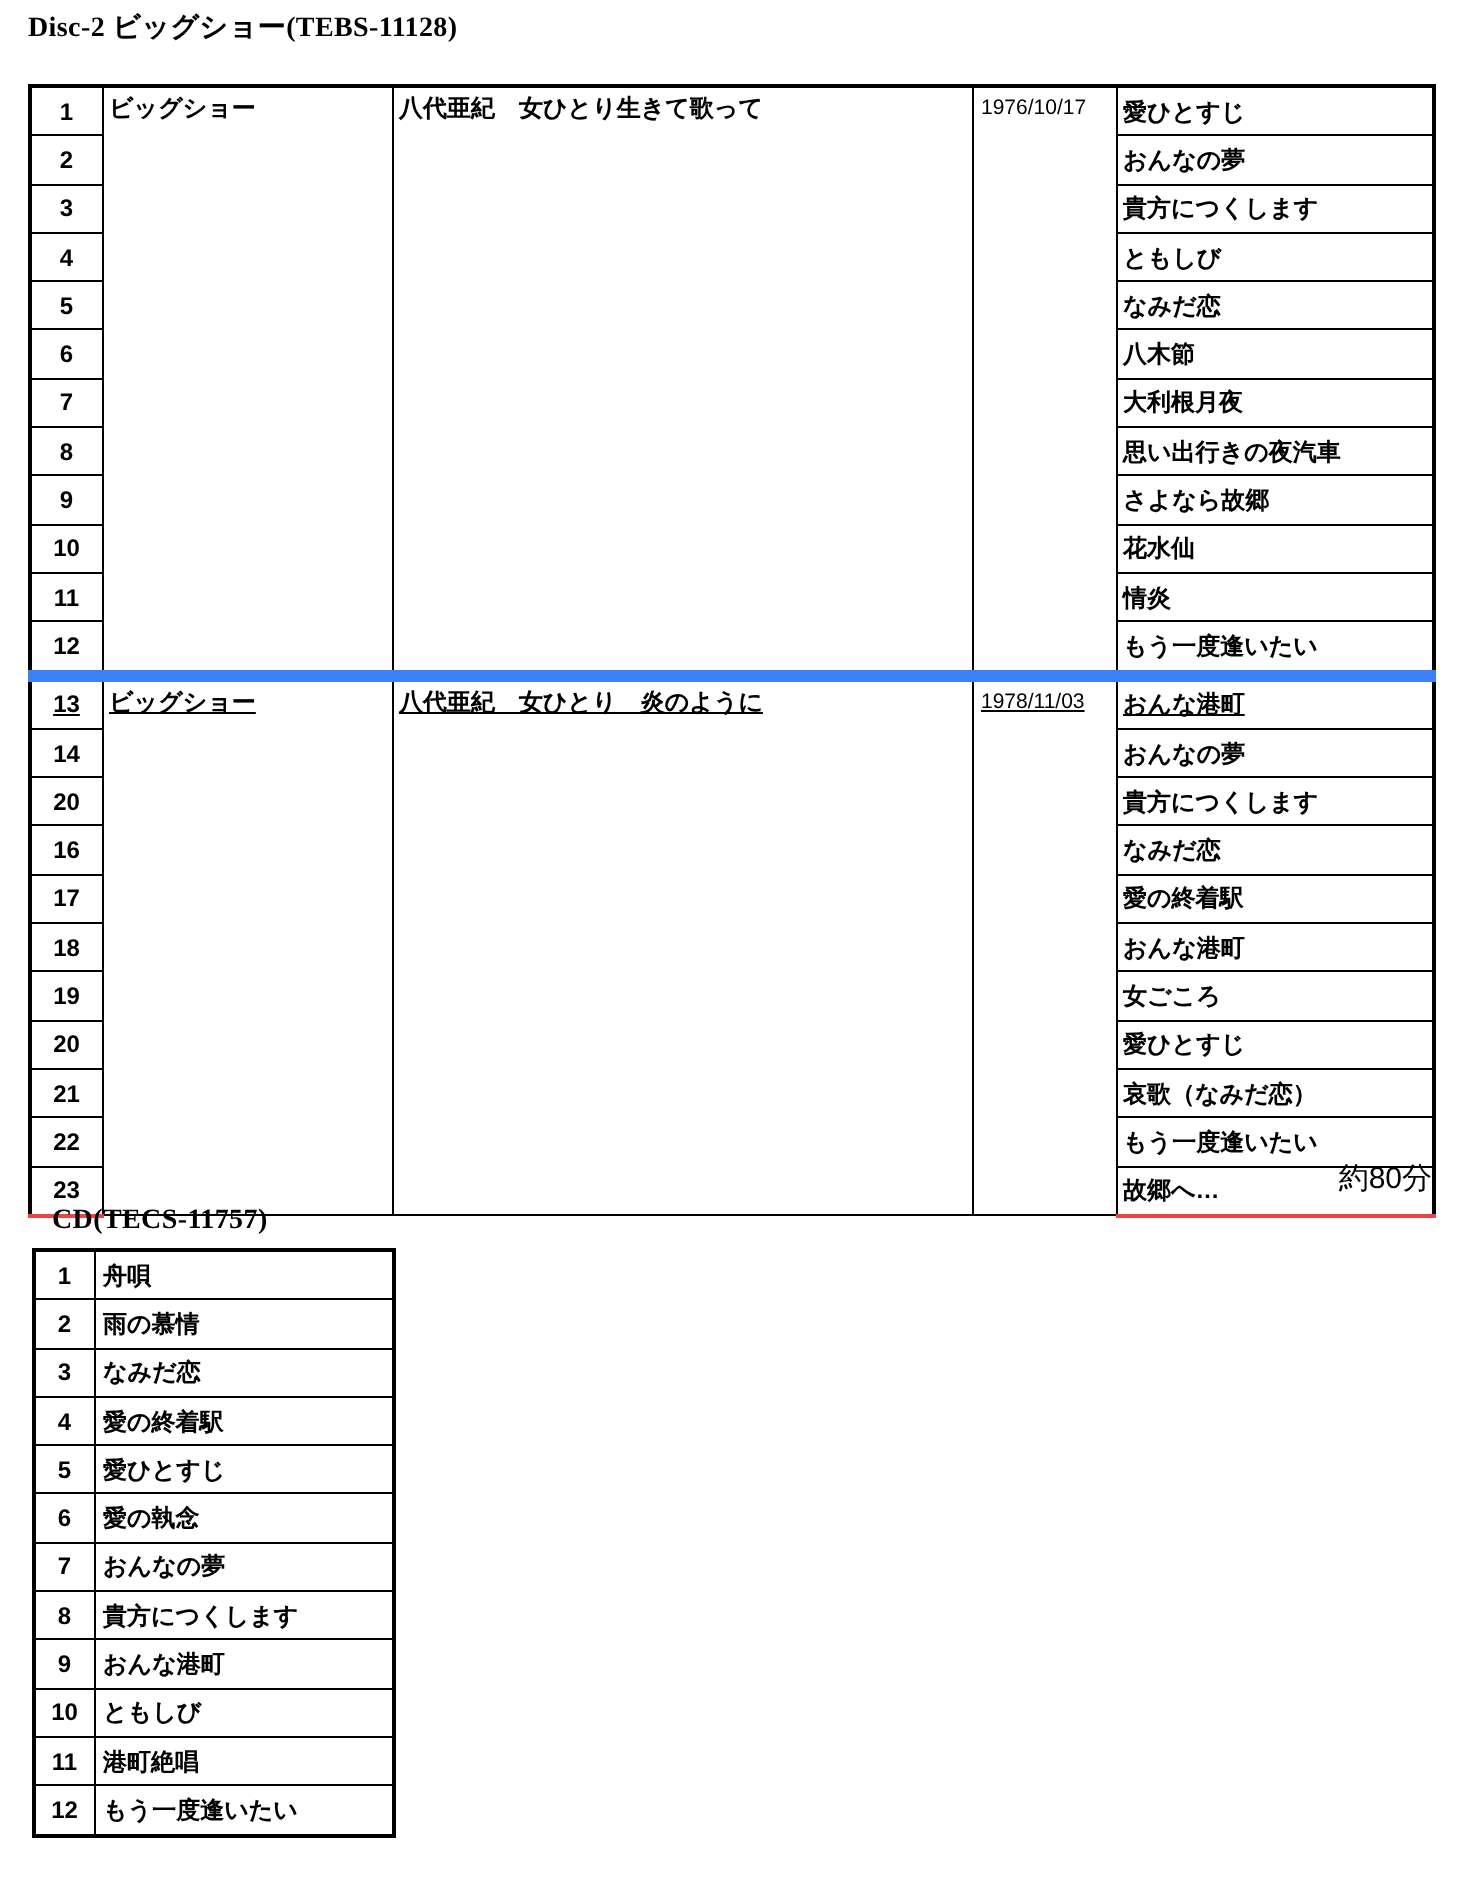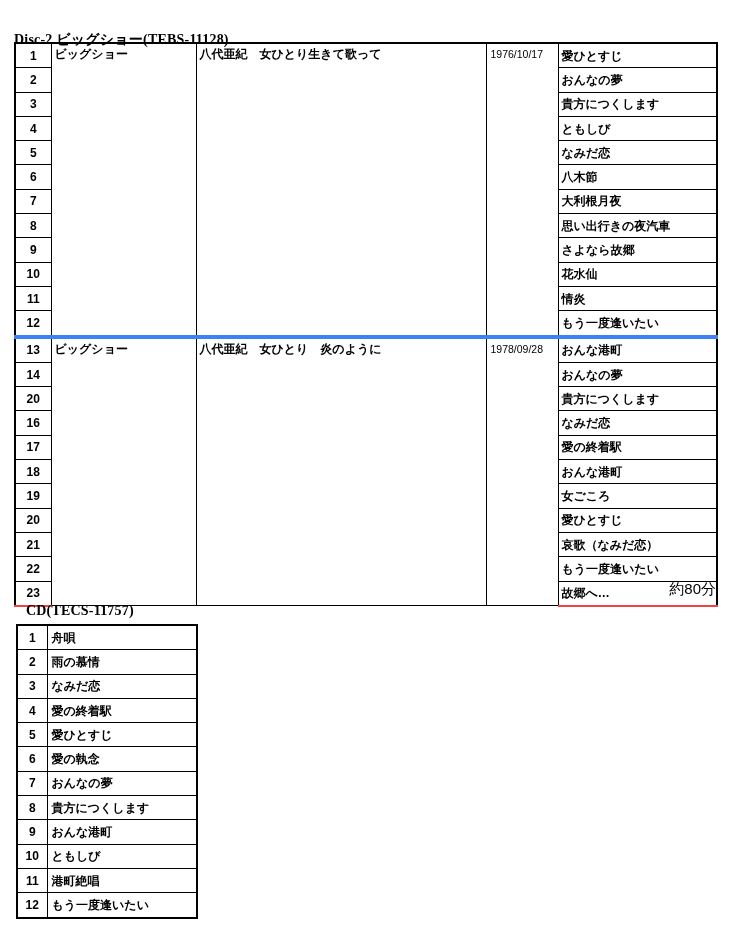--- a/index.html
+++ b/index.html
@@ -20,21 +20,21 @@
   
   .heading {
     position: absolute;
     font-family: "Liberation Serif", "DejaVu Serif", serif;
     font-size: 14px;
     font-weight: 700;
     letter-spacing: 0.2px;
     white-space: nowrap;
     line-height: 1;
   }
-  #disc-heading { left: 14px; top: 33px; }
+  #disc-heading { left: 14px; top: 8px; }
   #cd-heading   { left: 14px; top: 604px; margin-left: 12px; }
 
   
   #disc-table {
     position: absolute;
     left: 14px;
     top: 42px;
     width: 702px;
     border-collapse: collapse;
     table-layout: fixed;
@@ -75,21 +75,21 @@
     vertical-align: top;
     padding-top: 5px;
     padding-left: 4px;
     font-family: "Liberation Sans", "DejaVu Sans", sans-serif;
     margin-top: 24px;
   }
   #disc-table td.song {
     border-right: 2px solid #000;
   }
   
-  #disc-table tr.group-start > td { border-top: 4px solid #3b82f6; }
+  #disc-table tr.group-start > td { border-top: 6px solid #3b82f6; text-decoration: underline; }
   #disc-table tr:first-child > td { border-top: 2px solid #000; }
   #disc-table tr:last-child  > td { border-bottom: 2px solid #ef4444; }
 
   
   #duration-note {
     position: absolute;
     right: 14px;
     top: 580px;
     font-size: 15px;
     font-weight: 400;
@@ -189,21 +189,21 @@
         <td class="song">情炎</td>
       </tr>
       <tr>
         <td class="num">12</td>
         <td class="song">もう一度逢いたい</td>
       </tr>
       <tr class="group-start">
         <td class="num">13</td>
         <td class="prog" rowspan="11">ビッグショー</td>
         <td class="artist" rowspan="11">八代亜紀　女ひとり　炎のように</td>
-        <td class="date" rowspan="11">1978/09/28</td>
+        <td class="date" rowspan="11">1978/11/03</td>
         <td class="song">おんな港町</td>
       </tr>
       <tr>
         <td class="num">14</td>
         <td class="song">おんなの夢</td>
       </tr>
       <tr>
         <td class="num">20</td>
         <td class="song">貴方につくします</td>
       </tr>

